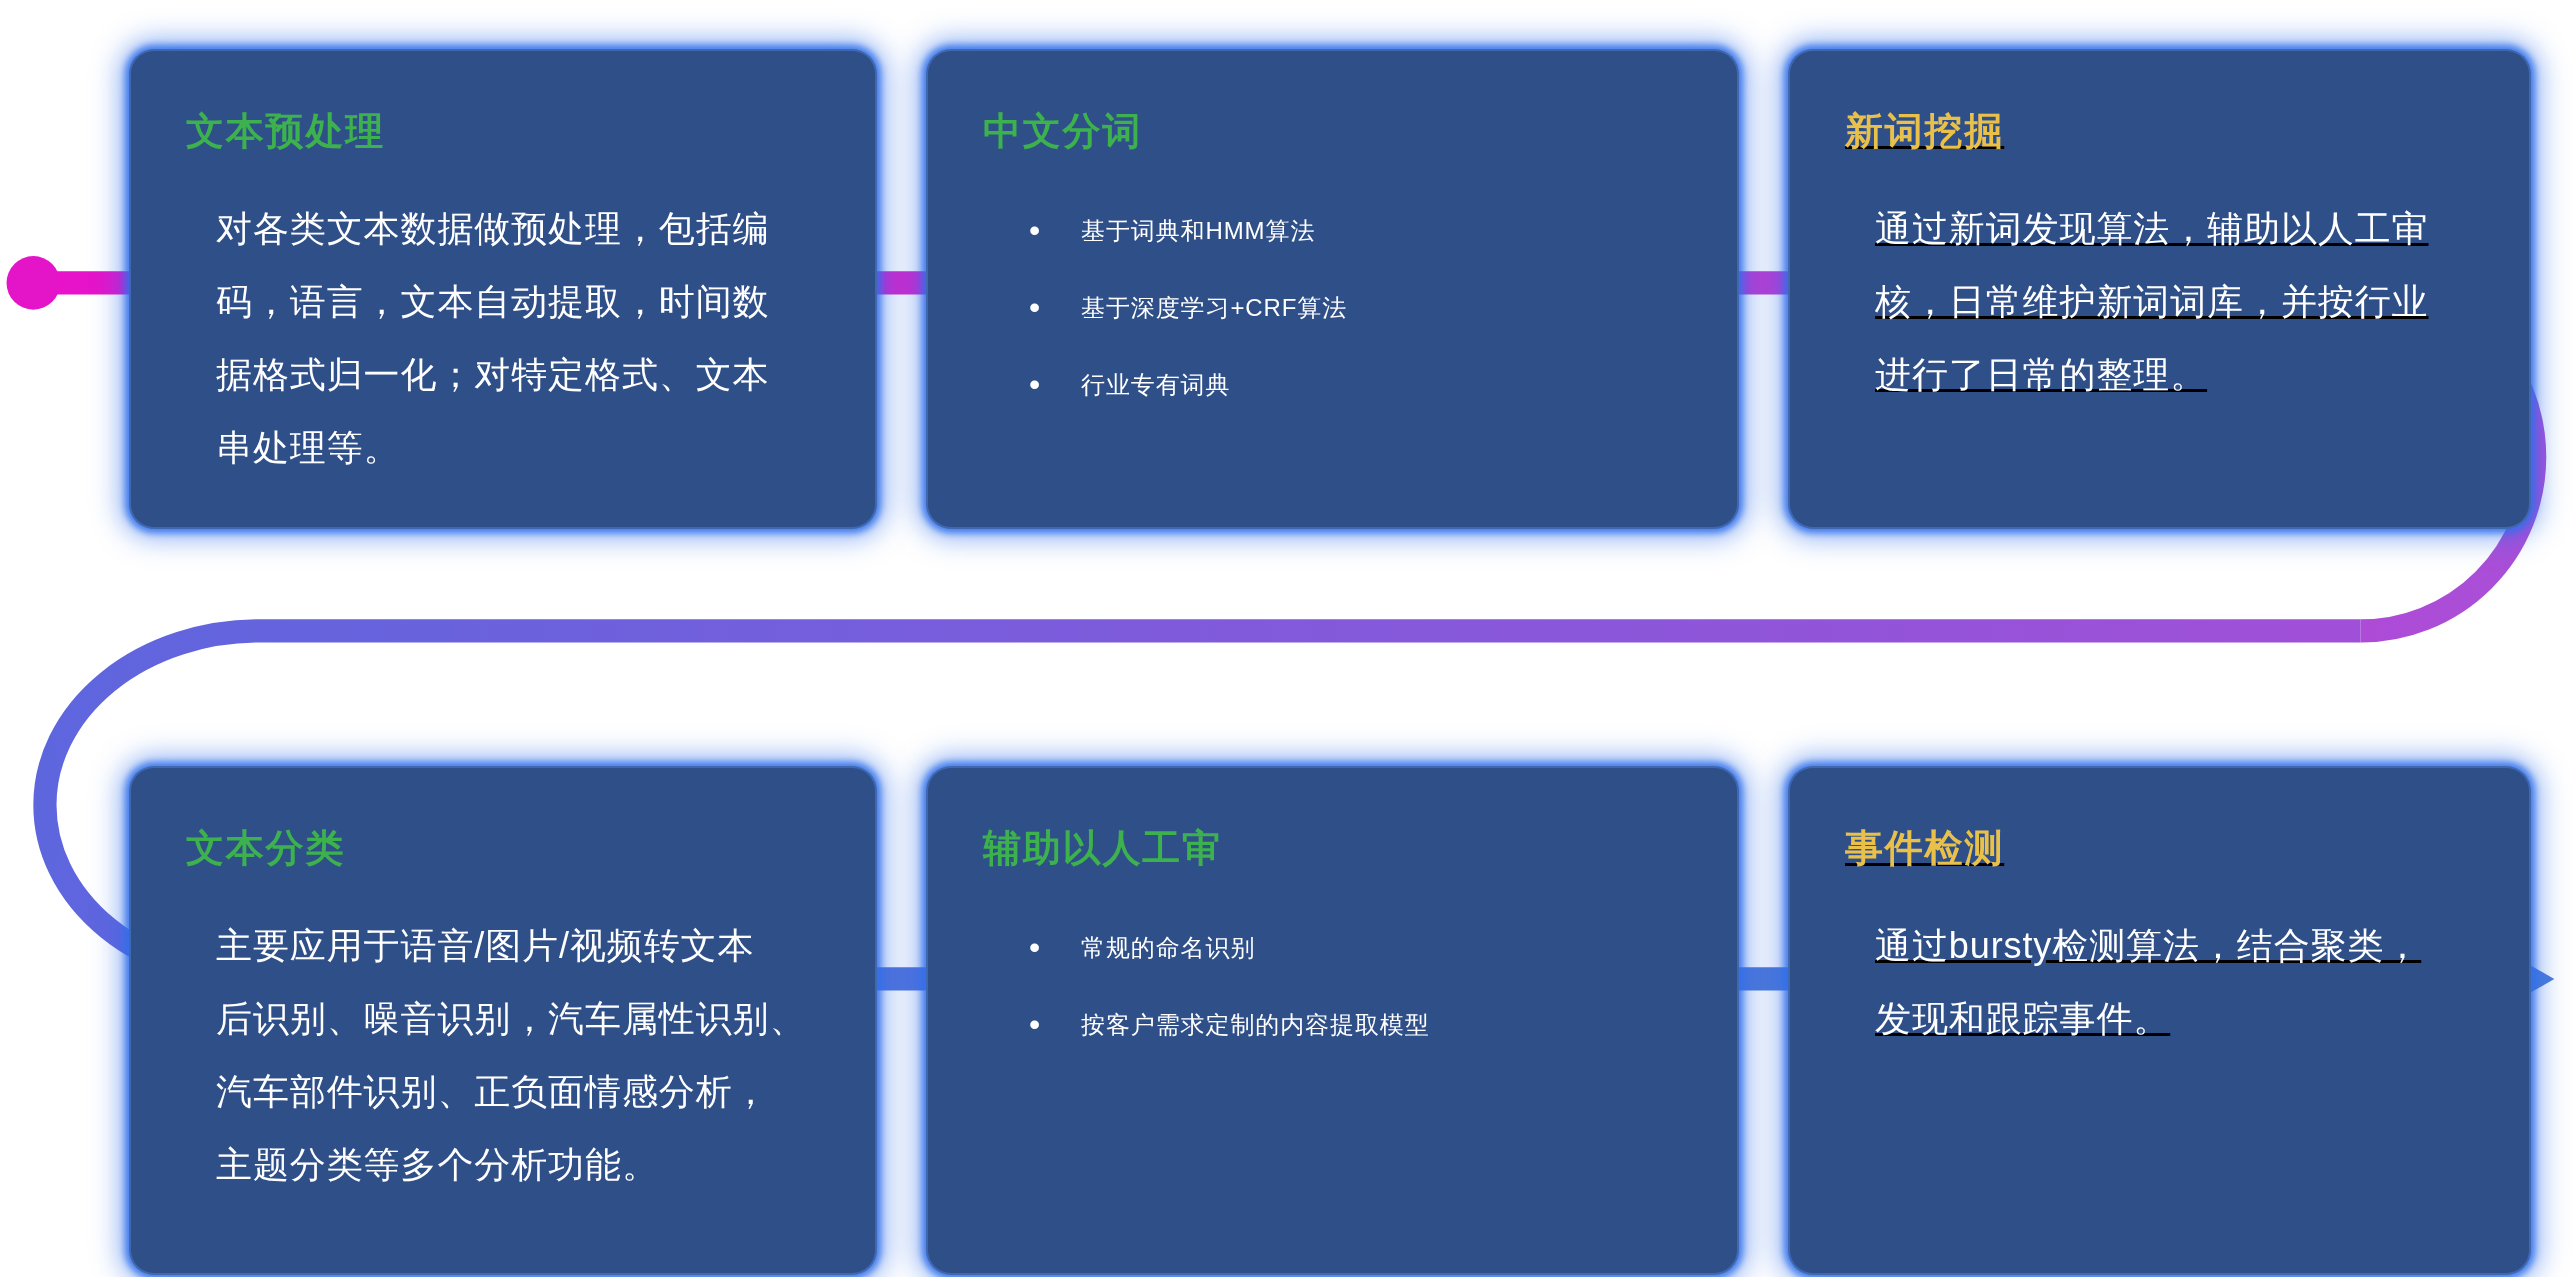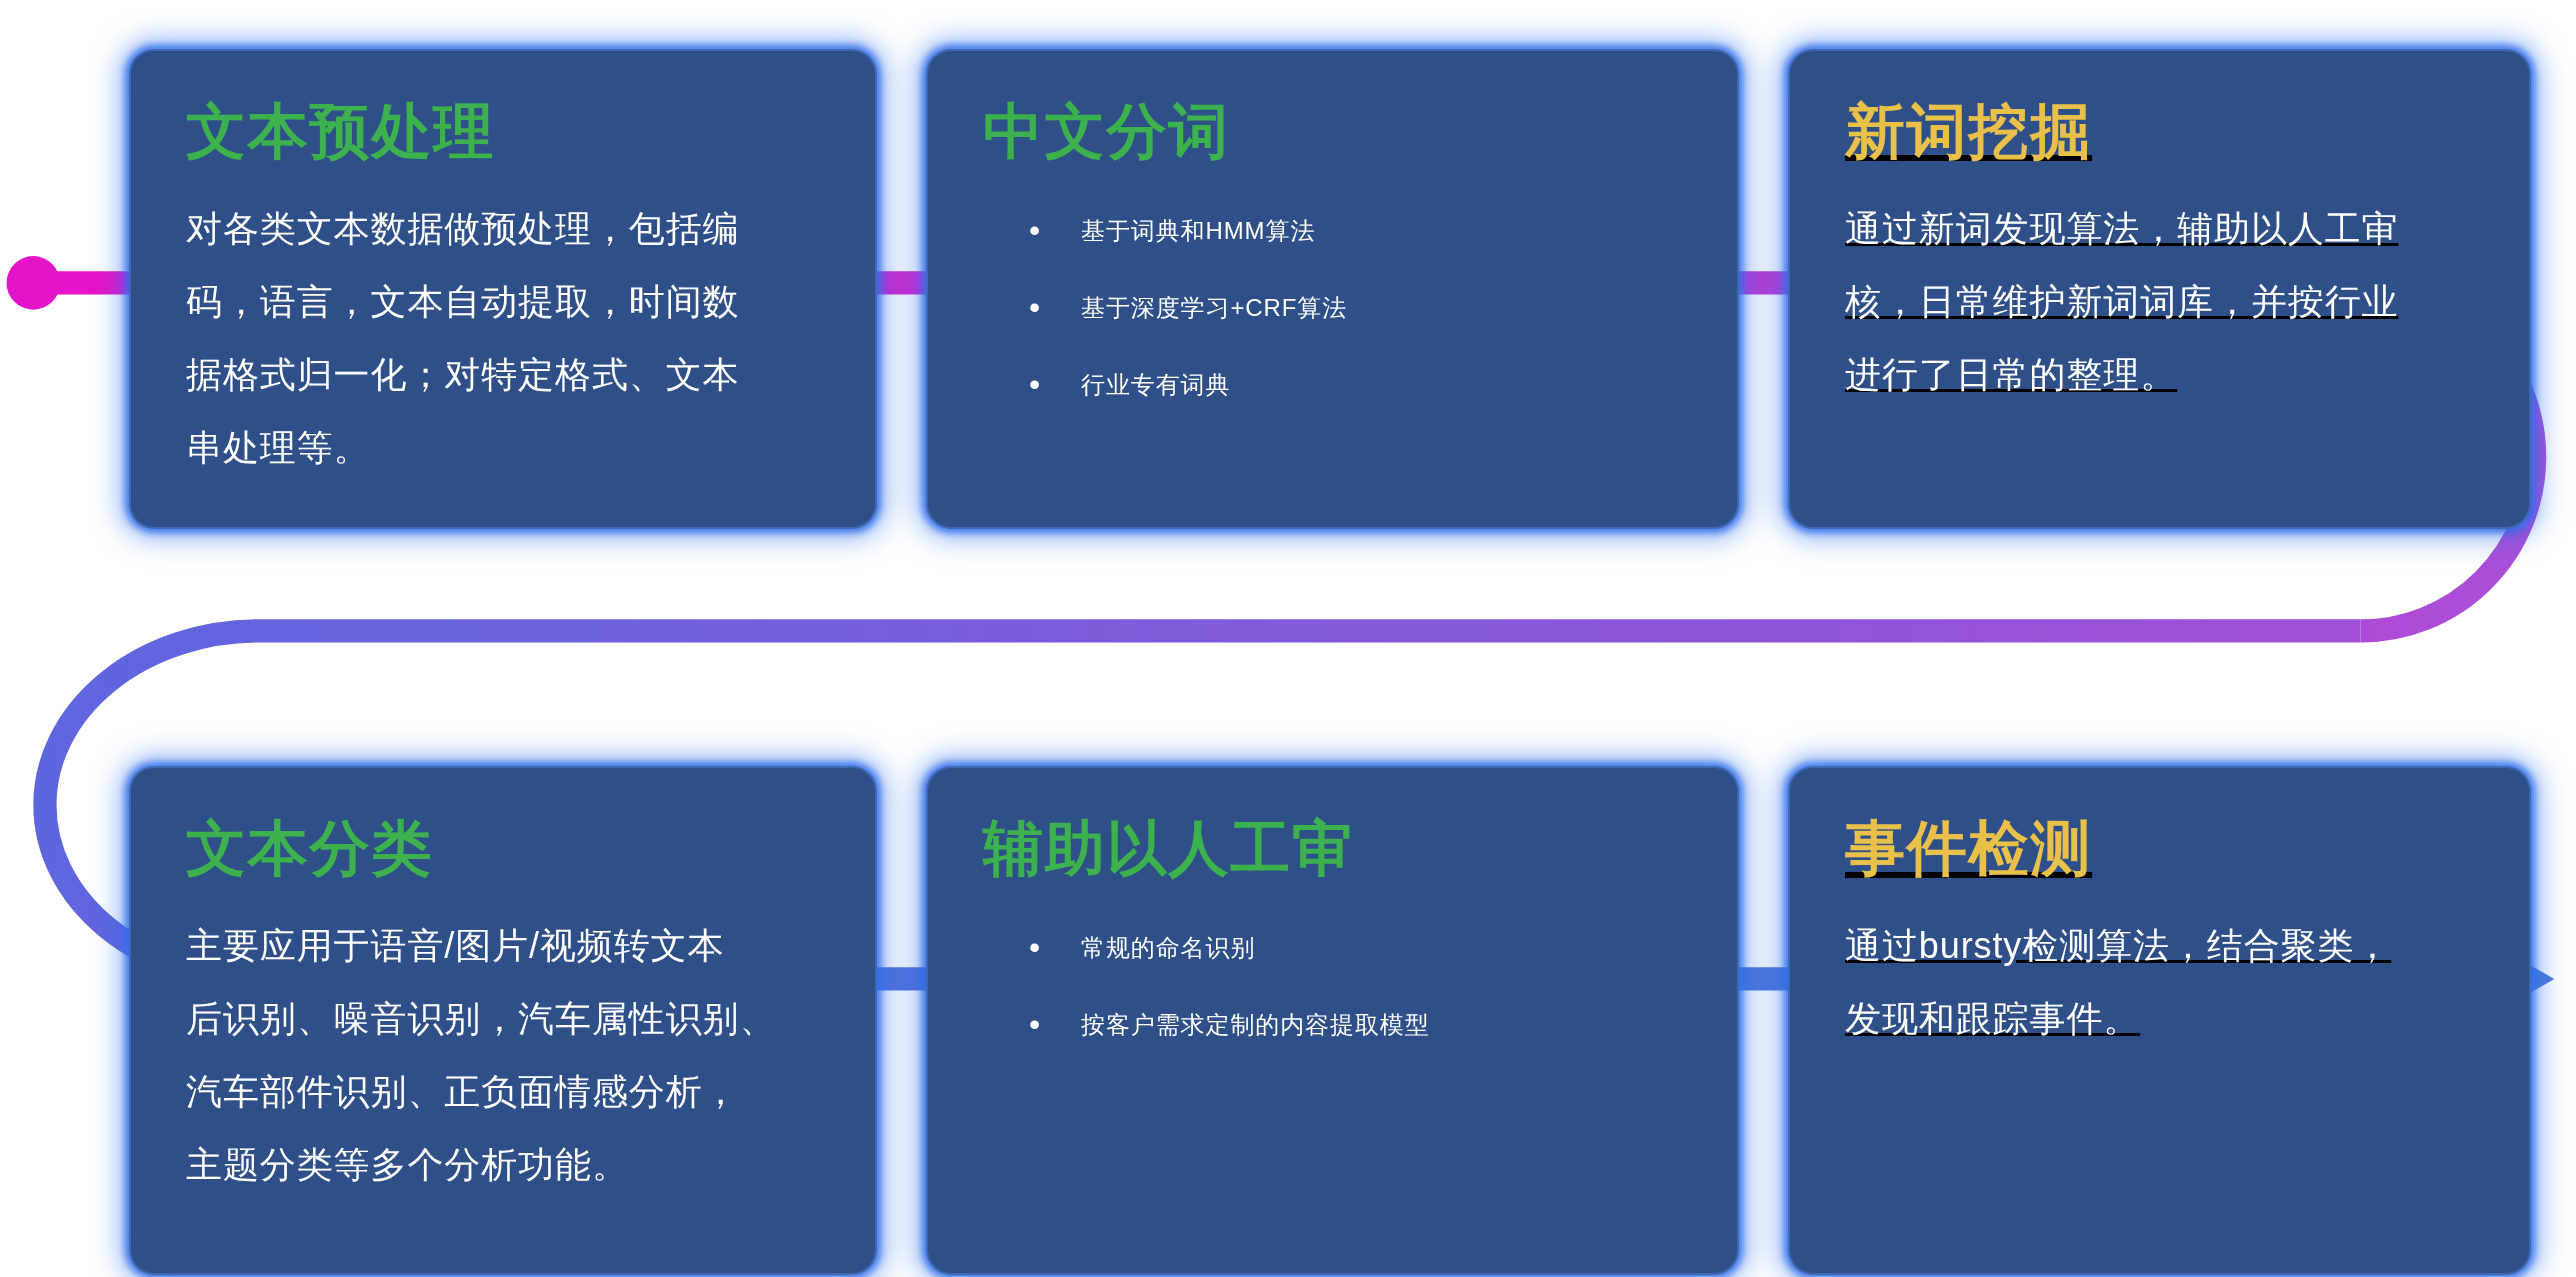--- a/index.html
+++ b/index.html
@@ -32,35 +32,36 @@
     height: 100%;
     box-shadow:
       0 0 27px 9.8px rgba(47, 112, 236, 0.50),
       0 0 7.1px 3.6px  rgba(47, 112, 236, 0.85);
   }
   .c1, .c4 { width: 748px; }
   .c2, .c5 { width: 813px; }
   .c3, .c6 { width: 743px; text-decoration: underline; }
 
   .card h2 {
-    font-size: 60px;
+    font-size: 38px;
     font-weight: 700;
     line-height: 57px;
     letter-spacing: 1.8px;
     margin-bottom: 32px;
   }
   .accent-green  { color: #3CB14E; }
   .accent-yellow { color: #E9C04A; }
 
   .card p.body {
     color: #FFFFFF;
     font-size: 36px;
     line-height: 73px;
     white-space: pre-line;
     letter-spacing: 0.9px;
+    margin-left: 30px;
   }
 
   .card ul.bullets { list-style: none; margin-top: 5.4px; }
   .card ul.bullets li {
     position: relative;
     color: #FFFFFF;
     font-size: 24px;
     line-height: 77px;
     padding-left: 98px;
     letter-spacing: 0.9px;

